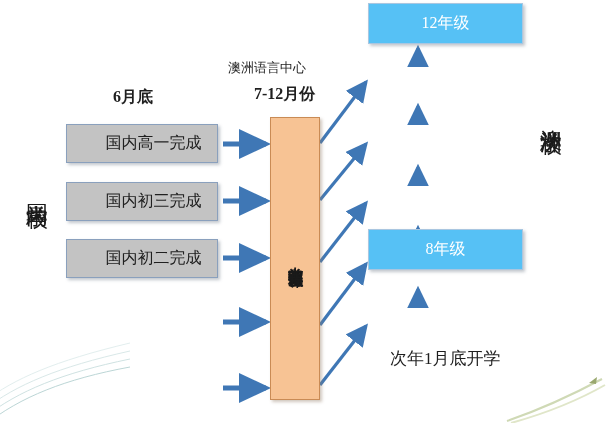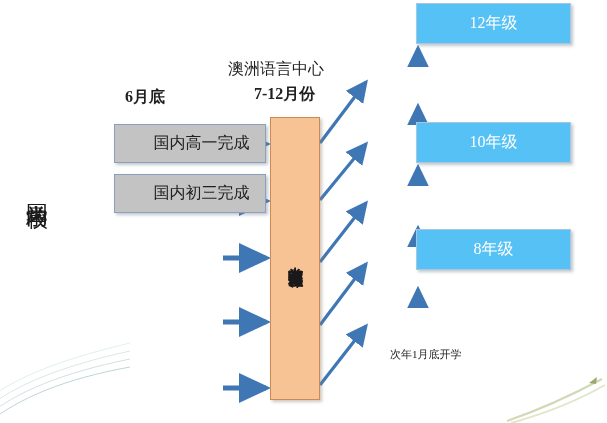--- a/index.html
+++ b/index.html
@@ -19,21 +19,20 @@
 
   
   .box{
     position:absolute;
     box-sizing:border-box;
     display:flex;
     align-items:center;
     justify-content:center;
     text-align:center;
     line-height:1.15;
-    margin-left:48px;
   }
 
   .gray-box{
     background:#c3c3c3;
     border:1px solid #8aa0bd;
     color:#202020;
     font-size:16px;
     font-family:"Liberation Serif","DejaVu Serif",serif;
     box-shadow:2px 2px 3px rgba(120,130,145,0.45);
     left:66px;width:152px;height:39px;padding-left:23px;
@@ -84,24 +83,24 @@
   .vlabel-left{left:26px;top:186px;}
   .vlabel-right{left:540px;top:112px;}
 
   
   .caption{
     position:absolute;
     color:#1f1f1f;
     font-family:"Liberation Serif","DejaVu Serif",serif;
     white-space:nowrap;
   }
-  .cap-june{left:113px;top:87px;font-size:16px;font-weight:700;margin-left:12px;}
-  .cap-centre{left:228px;top:59px;font-size:16px;}
+  .cap-june{left:113px;top:87px;font-size:16px;font-weight:700;}
+  .cap-centre{left:228px;top:59px;font-size:13px;}
   .cap-months{left:254px;top:84px;font-size:16px;font-weight:700;}
-  .cap-start{left:390px;top:347px;font-size:11px;}
+  .cap-start{left:390px;top:347px;font-size:17px;}
 
   svg.arrows{position:absolute;left:0;top:0;width:607px;height:423px;pointer-events:none;}
 </style>
 </head>
 <body>
 
 <div class="stage">
 
   <svg class="deco deco-left" viewBox="0 0 140 90">
     <path d="M-5 88 C 30 60, 75 42, 140 30" fill="none" stroke="#bcd6d6" stroke-width="1"></path>
@@ -153,23 +152,23 @@
 
   <div class="caption cap-june">6月底</div>
   <div class="caption cap-centre">澳洲语言中心</div>
   <div class="caption cap-months">7-12月份</div>
   <div class="caption cap-start">次年1月底开学</div>
 
   <div class="vlabel vlabel-left">国内学校</div>
   <div class="vlabel vlabel-right">澳洲学校</div>
 
   <div class="box gray-box" style="top:124px">国内高一完成</div>
-  <div class="box gray-box" style="top:174px">国内初三完成</div>
+  <div class="box gray-box" style="top:182px">国内初三完成</div>
+  <div class="box gray-box" style="top:239px">国内初二完成</div>
 
   <div class="orange-box">
     <span class="orange-text">中学英文预备课程</span>
   </div>
 
   <div class="box blue-box" style="top:3px">12年级</div>
-  <div class="box blue-box" style="top:122px">10年级</div>
   <div class="box blue-box" style="top:229px">8年级</div>
 
 </div>
 
 </body></html>

